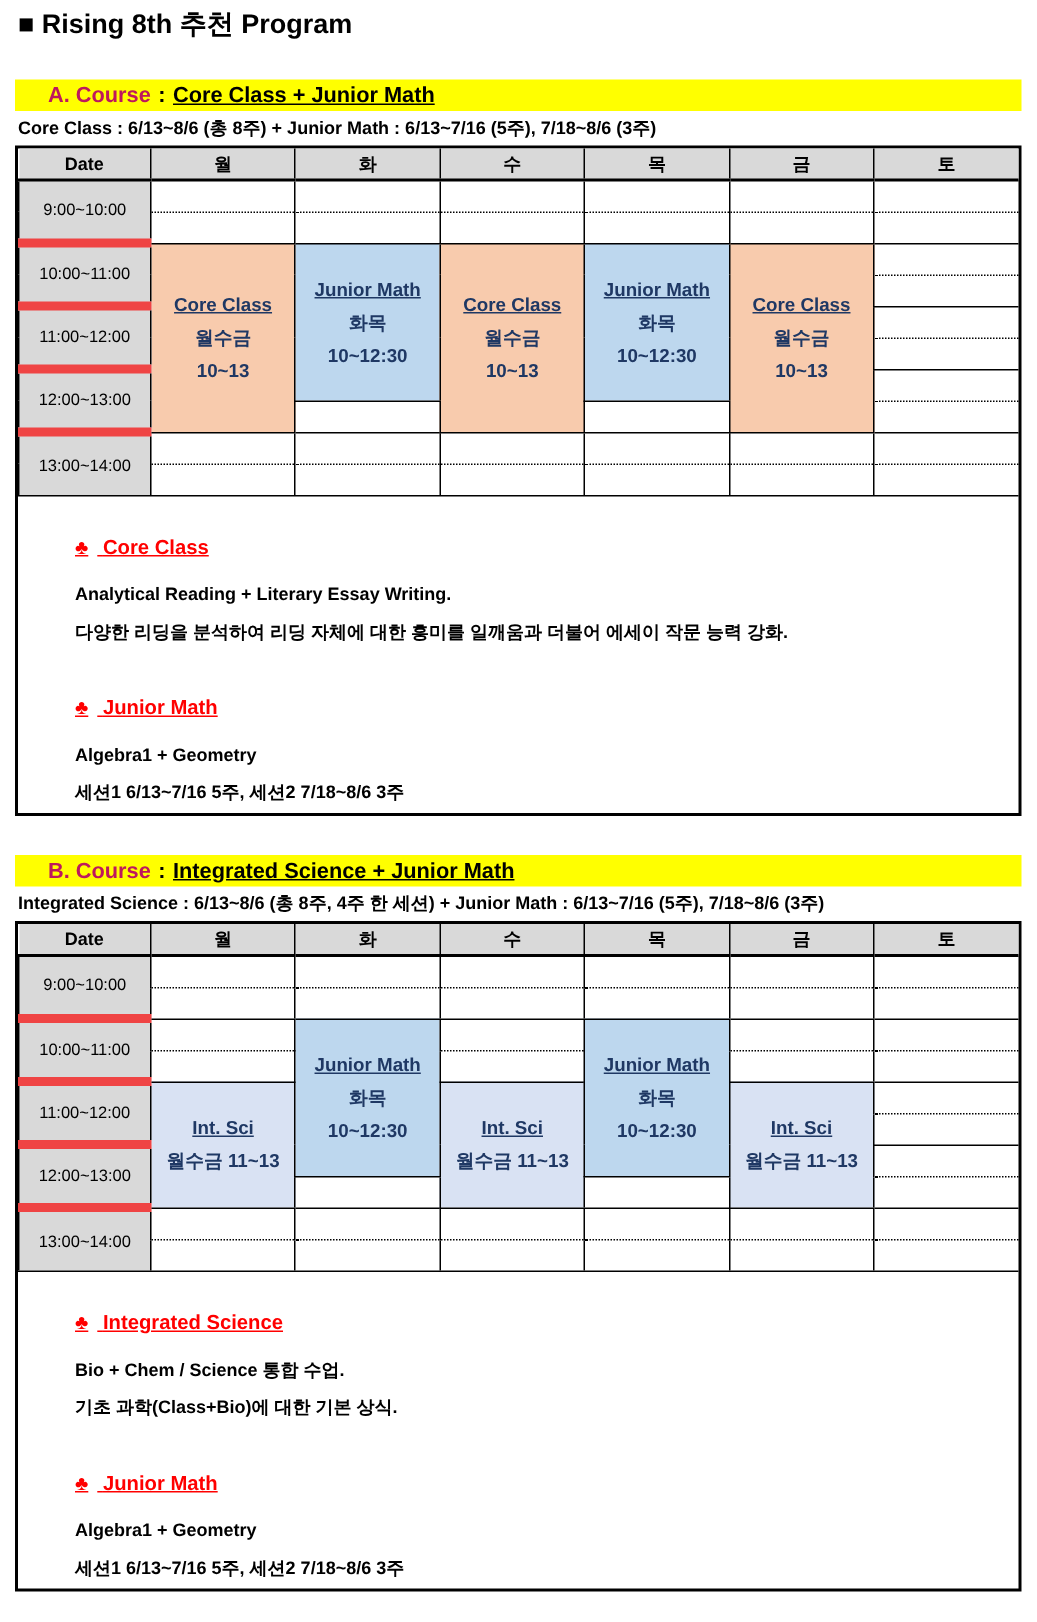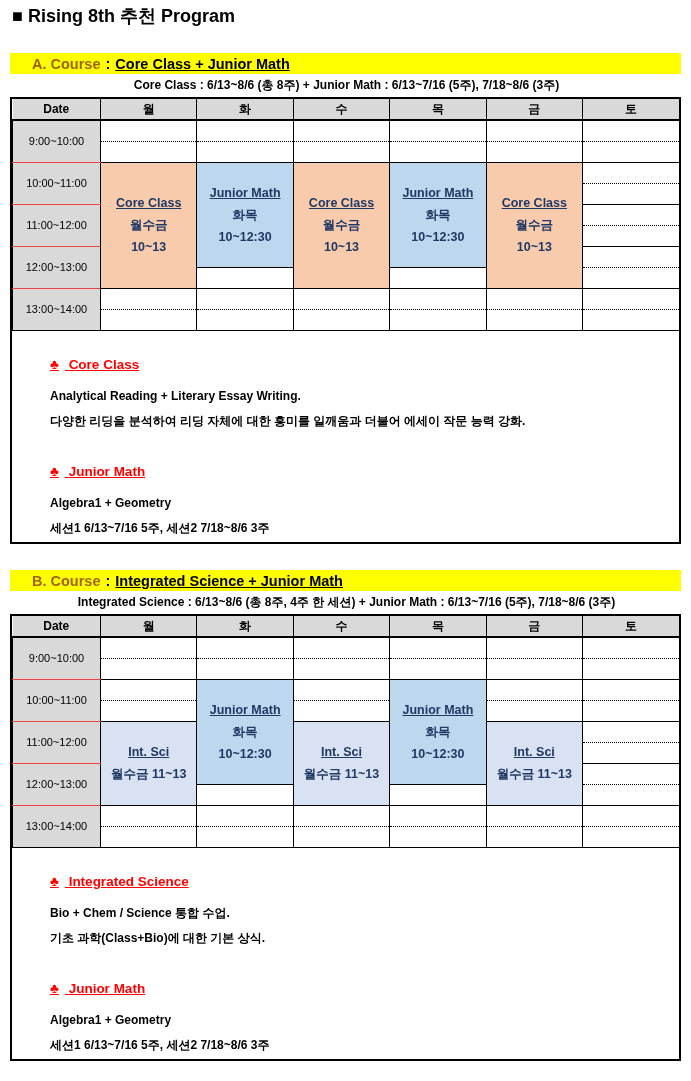--- a/index.html
+++ b/index.html
@@ -19,29 +19,29 @@
     margin-bottom: 29px;
   }
 
   .band {
     height: 21px; background: #FFFF00;
     display: flex; align-items: center;
     padding-left: 22px;
     font-size: 14.5px; font-weight: bold;
     margin-bottom: 3px;
   }
-  .band-label { color: #a16207; }
+  .band-label { color: #be185d; }
   .band-sep { margin: 0 5px; }
   .band-title { text-decoration: underline; }
 
   .subtitle {
     font-size: 12px; font-weight: bold;
     margin: 0 0 4px 2px;
     white-space: nowrap;
-    height: 16px; line-height: 16px; text-align: center;
+    height: 16px; line-height: 16px;
   }
 
   .section-box { border: 2px solid #000; background: #fff; }
 
   table.timetable {
     border-collapse: collapse;
     width: 100%; table-layout: fixed;
   }
   table.timetable th {
     background: #D9D9D9;
@@ -50,21 +50,21 @@
     border-left: 1px solid #000;
     border-bottom: 2px solid #000;
   }
   table.timetable th:first-child { border-left: none; }
   table.timetable tr { height: 21px; }
   table.timetable td { padding: 0; border-left: 1px solid #000; }
   td.time {
     background: #D9D9D9;
     font-size: 11px; text-align: center; vertical-align: middle;
     border-left: none;
-    border-bottom: 1px solid #ef4444;
+    border-bottom: 6px solid #ef4444;
   }
   td.time.last { border-bottom: none; }
   td.gap-dot { border-bottom: 1px dotted #000; }
   td.gap-sol { border-bottom: 1px solid #000; }
   tbody tr:last-child td { border-bottom: none; }
   td.course {
     border-bottom: 1px solid #000;
     text-align: center; vertical-align: middle;
     color: #1F3864; font-weight: bold; font-size: 12.5px;
   }

